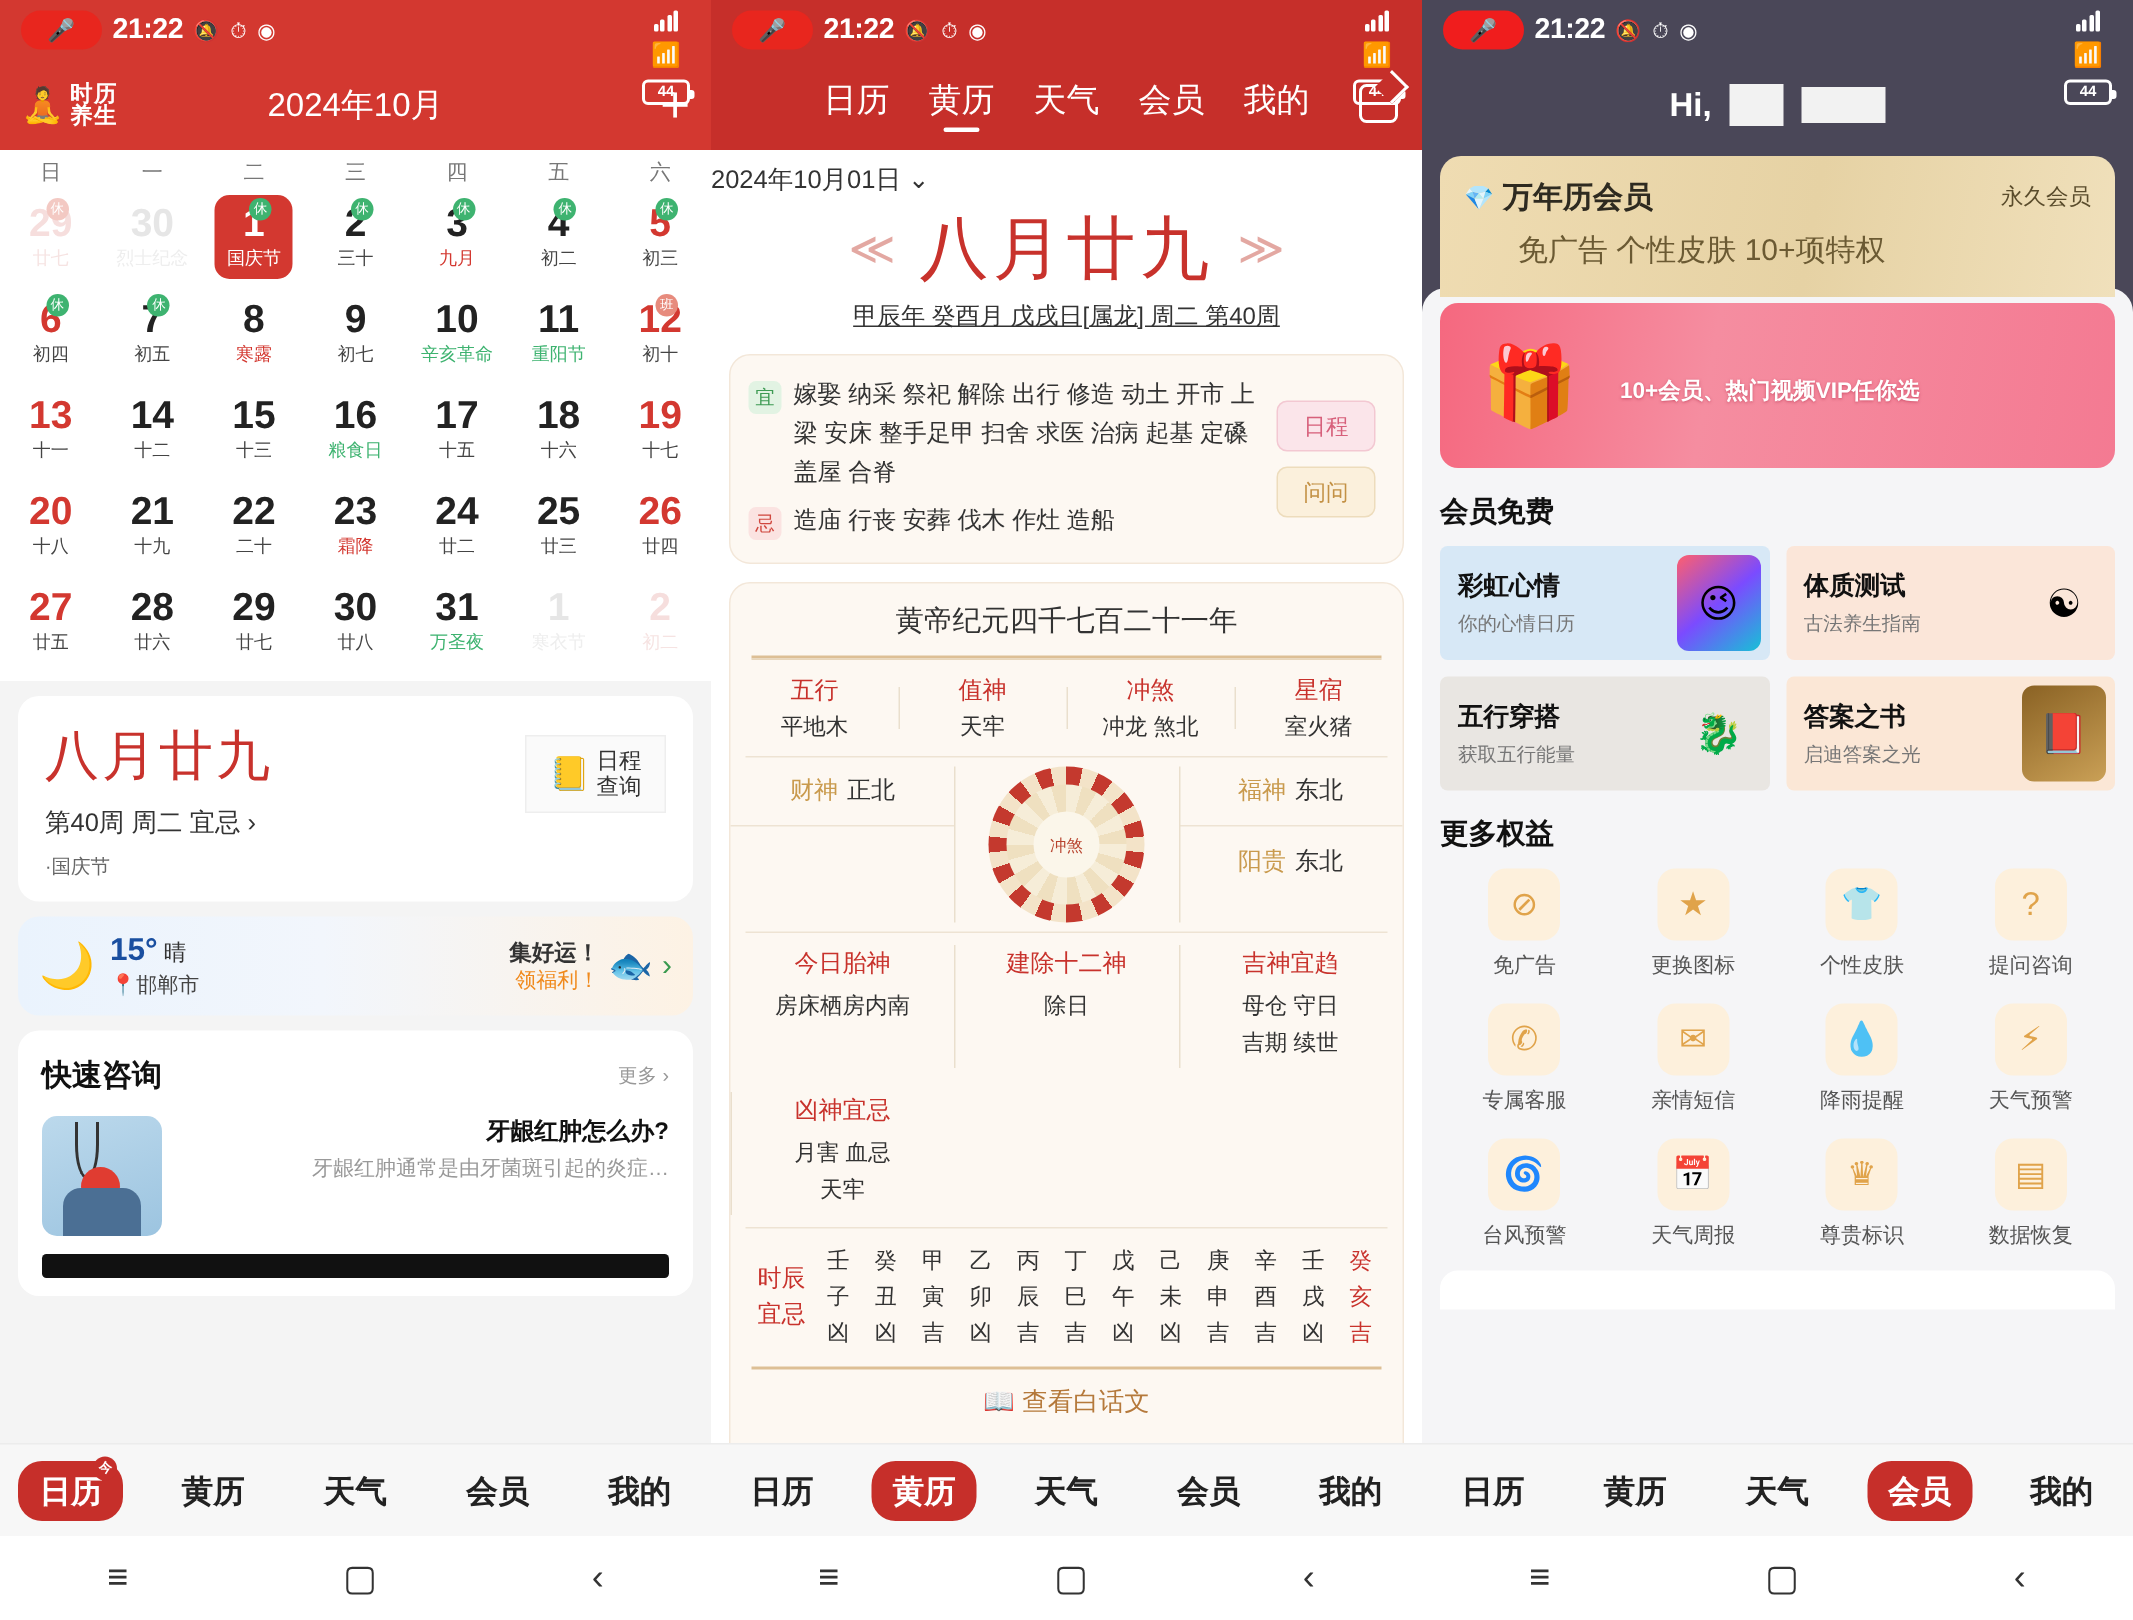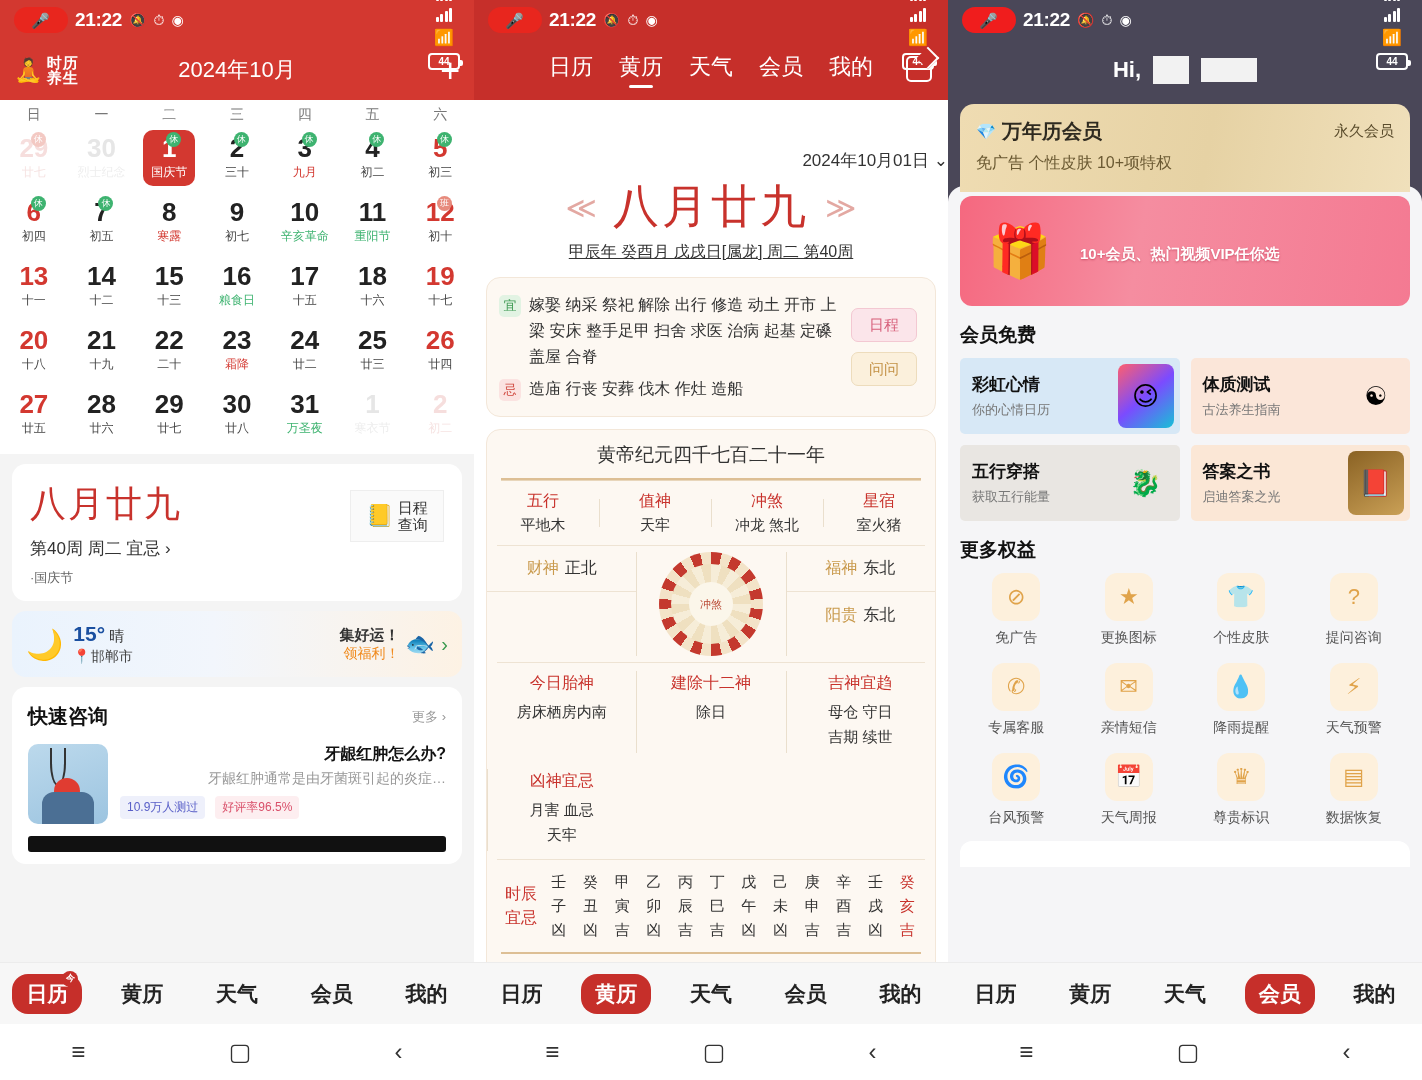--- a/index.html
+++ b/index.html
@@ -112,21 +112,21 @@
   
   .s2{ background:#fff; }
   .s2-top{ background:#c62f2a; }
   .s2-header{ height:60px; display:flex; align-items:center; justify-content:center; gap:26px; position:relative; }
   .s2-tab{ color:#fff; font-size:22px; position:relative; padding-bottom:6px; }
   .s2-tab.active::after{ content:""; position:absolute; left:50%; transform:translateX(-50%); bottom:0; width:24px; height:3px; background:#fff; border-radius:2px; }
   .s2-share{ position:absolute; right:16px; top:16px; width:26px; height:26px; border:2px solid #fff; border-radius:5px; }
   .s2-share::after{ content:""; position:absolute; right:-6px; top:-8px; width:14px; height:14px; border-top:2px solid #fff; border-right:2px solid #fff; transform:rotate(45deg); background:#c62f2a; }
 
   .s2-body{ flex:1; overflow:hidden; background:#fff; }
-  .date-row{ text-align:right; font-size:17px; color:#333; padding:25px 0 2px;margin-top:24px; }
+  .date-row{ text-align:left; font-size:17px; color:#333; padding:8px 0 2px; }
   .lunar-line{ display:flex; align-items:center; justify-content:center; gap:16px; padding:2px 0 4px; }
   .lunar-line .wing{ color:#e3a8a2; font-size:30px; }
   .lunar-main{ font-family:"Liberation Serif","DejaVu Serif",serif; font-size:46px; color:#c8322c; letter-spacing:3px; }
   .ganzhi{ text-align:center; font-size:16px; color:#333; padding-bottom:10px;text-decoration:underline; }
 
   .yiji{ margin:4px 12px 0; background:#fdf8f2; border:1px solid #f3e7d9; border-radius:14px; padding:14px 12px; display:flex; }
   .yiji-left{ flex:1; }
   .yj-row{ display:flex; gap:8px; }
   .yj-mark{ width:22px; height:22px; border-radius:5px; font-size:13px; display:flex; align-items:center; justify-content:center; flex:0 0 22px; margin-top:3px; }
   .yj-mark.yi{ background:#e2f3e3; color:#3f9b54; }
@@ -180,21 +180,21 @@
   .s3-hi{ text-align:center; color:#fff; font-size:22px; font-weight:bold; height:60px; display:flex; align-items:center; justify-content:center; gap:12px; }
   .blk{ display:inline-block; background:#f2f2f2; }
   .blk.a{ width:36px; height:28px; }
   .blk.b{ width:56px; height:24px; }
   .vipcard{ margin:4px 12px 0; border-radius:14px 14px 0 0; padding:14px 16px 18px;
       background:linear-gradient(100deg,#efdcb2,#e6d2a4 55%,#f0e0bb); position:relative; }
   .vip-row{ display:flex; align-items:center; }
   .vip-d{ font-size:16px; color:#c9913d; margin-right:6px; }
   .vip-t{ font-size:20px; font-weight:bold; color:#2e2a20; }
   .vip-r{ margin-left:auto; font-size:15px; color:#5a4c2c; }
-  .vip-s{ font-size:16px; color:#6b5a33; margin-top:8px; }
+  .vip-s{ font-size:20px; color:#6b5a33; margin-top:8px;margin-left:36px; }
   .s3-sheet{ flex:1; background:#f5f5f7; border-radius:16px 16px 0 0; margin-top:-6px; padding:10px 12px 0; overflow:hidden; }
   .banner{ height:110px; border-radius:12px; background:linear-gradient(100deg,#f5687f,#f58da0 40%,#f47a92); position:relative; overflow:hidden; display:flex; align-items:center; }
   .gift{ width:120px; text-align:center; font-size:52px; }
   .b-txt{ color:#fff; }
   .b-t1{ font-size:25px; font-weight:bold; letter-spacing:1px; text-shadow:0 2px 3px rgba(170,30,60,.5); }
   .b-t2{ font-size:15px; font-weight:bold; margin-top:6px; text-shadow:0 1px 2px rgba(170,30,60,.5); }
   .sec-title{ font-size:19px; font-weight:bold; color:#111; margin:16px 0 10px; }
   .free-grid{ display:grid; grid-template-columns:1fr 1fr; gap:11px; }
   .free-card{ height:76px; border-radius:5px; padding:12px 12px; display:flex; align-items:center; position:relative; overflow:hidden; }
   .fc-t{ font-size:17px; font-weight:bold; color:#111; }
@@ -466,24 +466,20 @@
       </div>
       <div class="q-item">
         <div class="q-thumb">
             <span class="rope"></span>
             <span class="ball"></span>
             <span class="body"></span>
           </div>
         <div class="q-txt">
           <div class="q-h">牙龈红肿怎么办?</div>
           <div class="q-d">牙龈红肿通常是由牙菌斑引起的炎症…</div>
-          <div class="q-tags">
-            <span class="tag blue">10.9万人测过</span>
-            <span class="tag pink">好评率96.5%</span>
-          </div>
         </div>
       </div>
       <div class="q-bar"></div>
     </div>
 
     <div style="flex:1"></div>
     <div class="tabbar" id="tabbar1">
         <div class="tb active">日历<span class="jin">今</span></div>
         <div class="tb">黄历</div>
         <div class="tb">天气</div>

